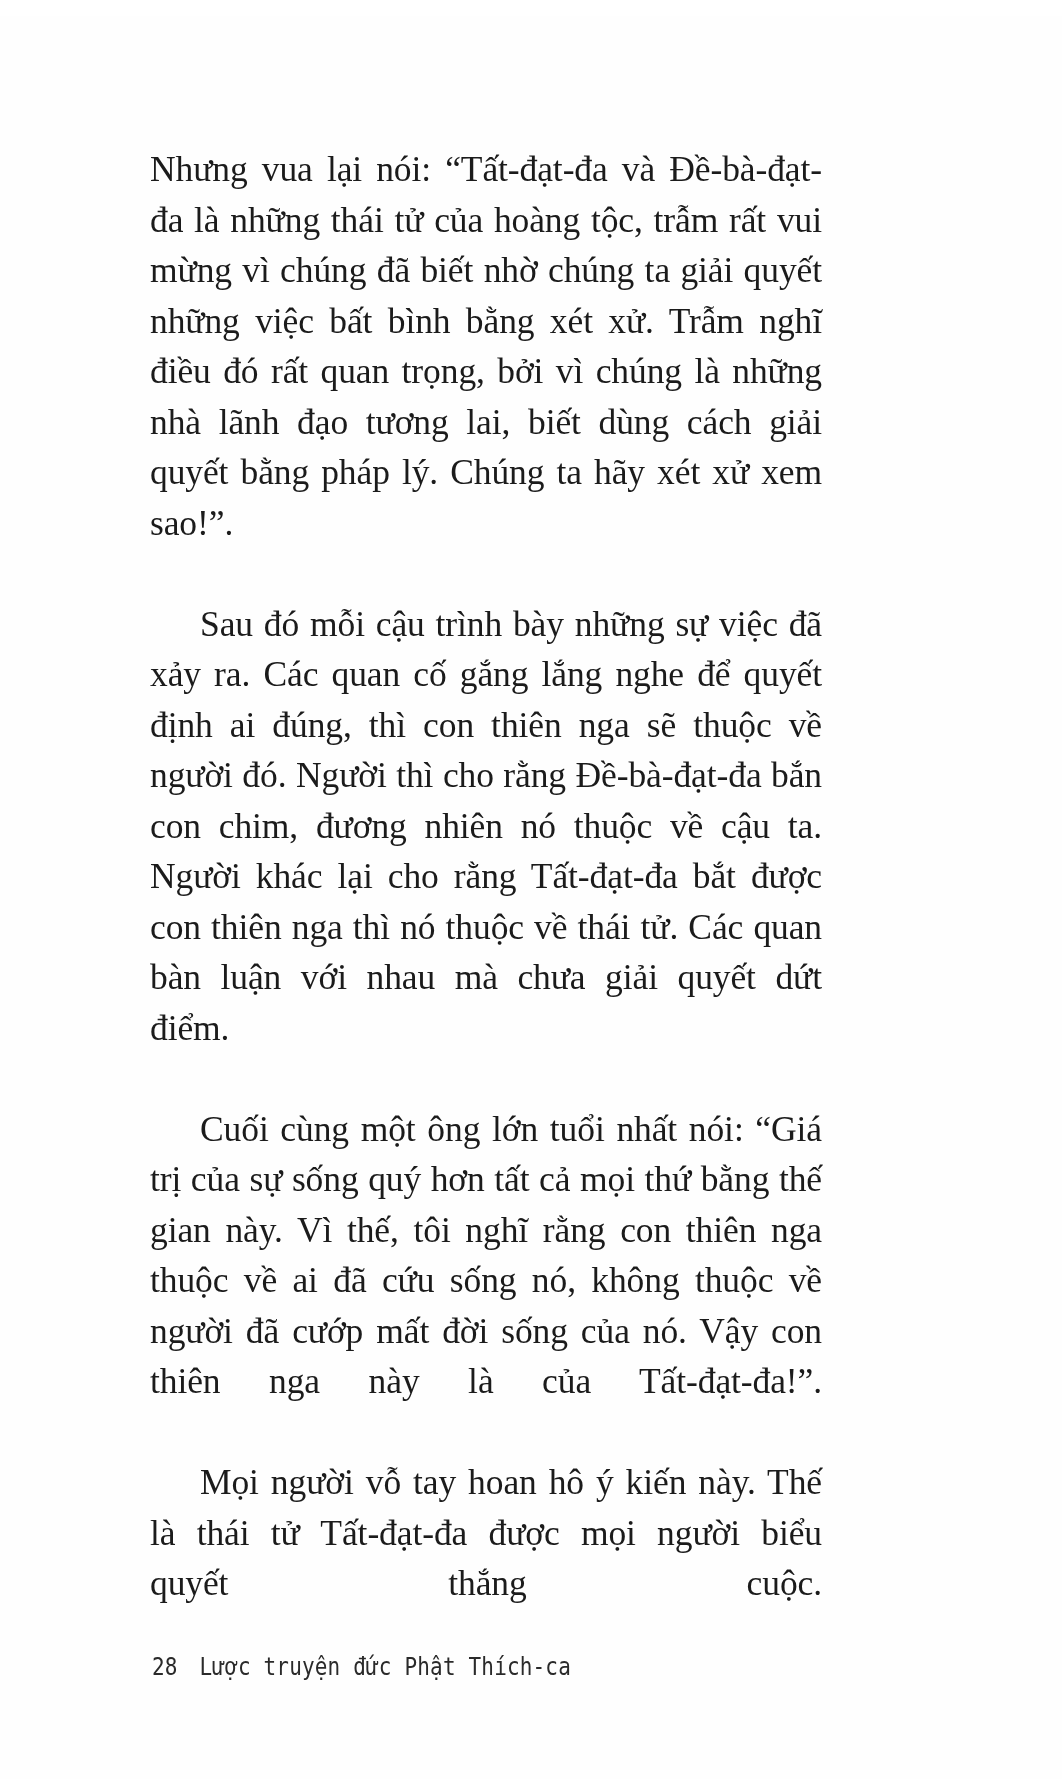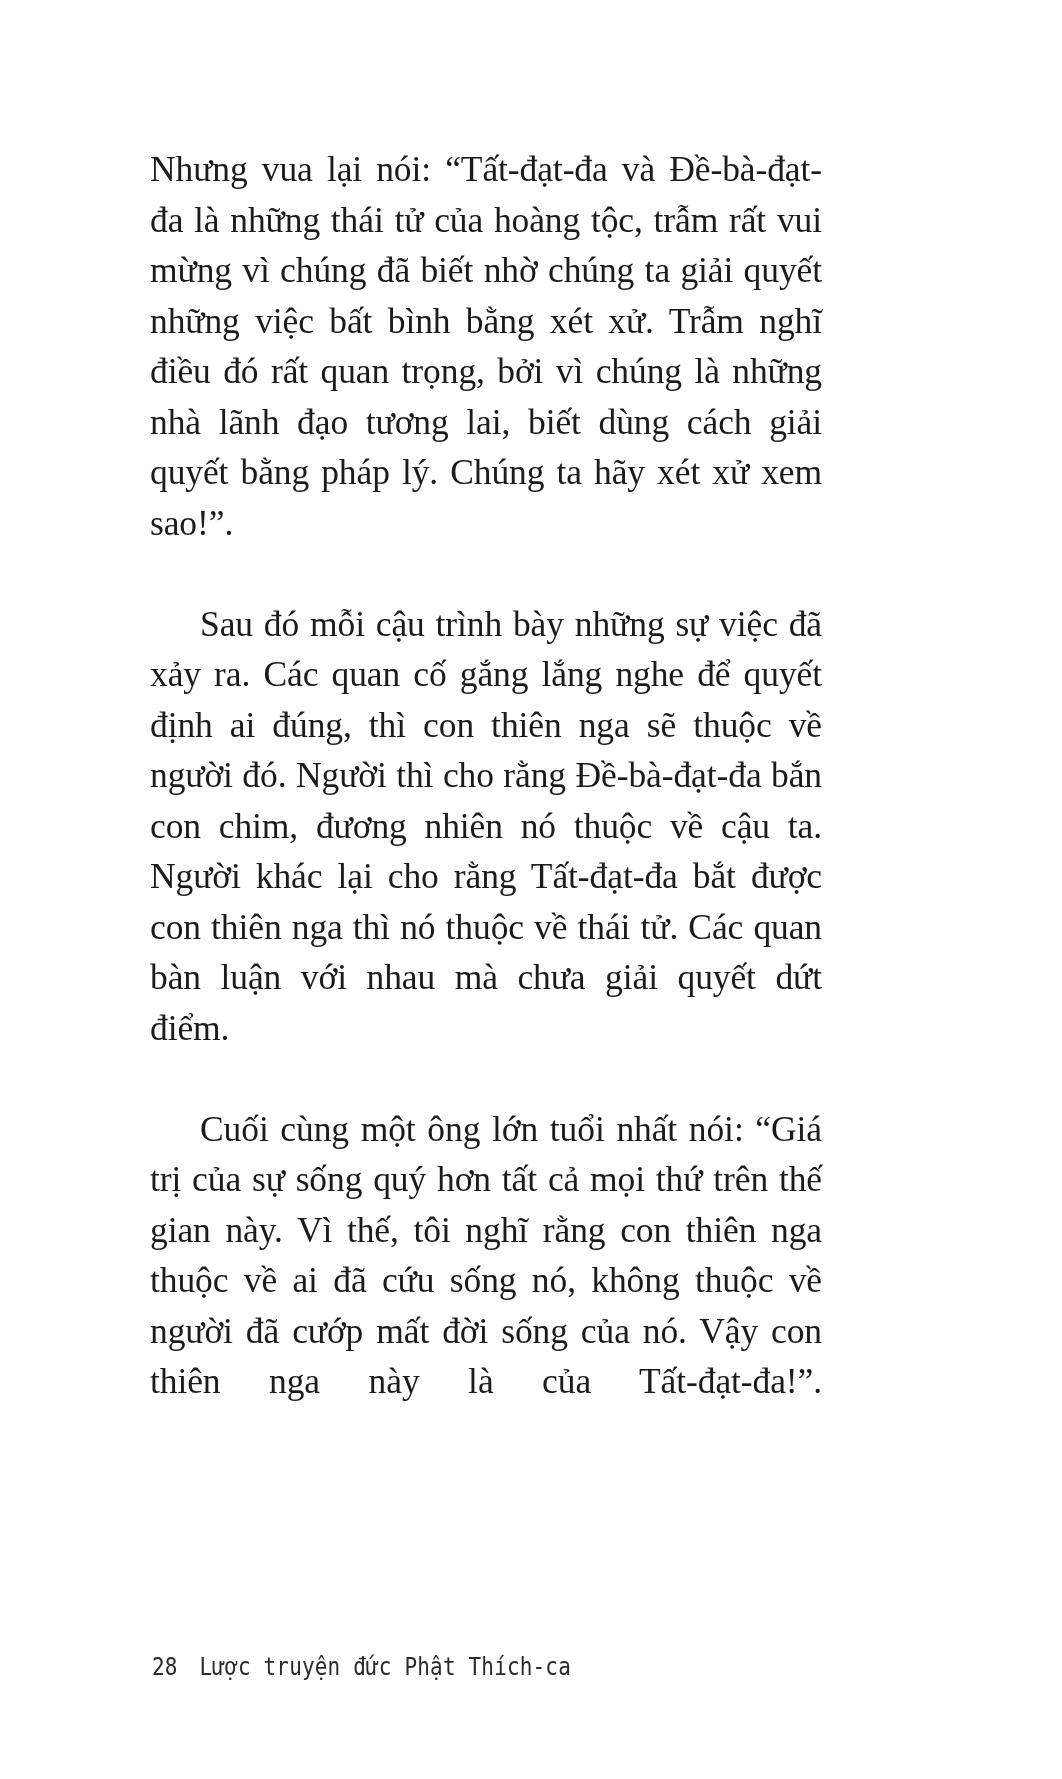--- a/index.html
+++ b/index.html
@@ -75,21 +75,22 @@
   }
 </style>
 </head>
 <body>
 
 <div class="page">
 
   <div class="text-column">
     <p class="para">Nhưng vua lại nói: “Tất-đạt-đa và Đề-bà-đạt-đa là những thái tử của hoàng tộc, trẫm rất vui mừng vì chúng đã biết nhờ chúng ta giải quyết những việc bất bình bằng xét xử. Trẫm nghĩ điều đó rất quan trọng, bởi vì chúng là những nhà lãnh đạo tương lai, biết dùng cách giải quyết bằng pháp lý. Chúng ta hãy xét xử xem sao!”.</p>
     <p class="para indent">Sau đó mỗi cậu trình bày những sự việc đã xảy ra. Các quan cố gắng lắng nghe để quyết định ai đúng, thì con thiên nga sẽ thuộc về người đó. Người thì cho rằng Đề-bà-đạt-đa bắn con chim, đương nhiên nó thuộc về cậu ta. Người khác lại cho rằng Tất-đạt-đa bắt được con thiên nga thì nó thuộc về thái tử. Các quan bàn luận với nhau mà chưa giải quyết dứt điểm.</p>
-    <p class="para indent">Cuối cùng một ông lớn tuổi nhất nói: “Giá trị của sự sống quý hơn tất cả mọi thứ trên thế gian này. Vì thế, tôi nghĩ rằng con thiên nga thuộc về ai đã cứu sống nó, không thuộc về người đã cướp mất đời sống của nó. Vậy con thiên nga này là của Tất-đạt-đa!”.</p>
+    <p class="para indent">Cuối cùng một ông lớn tuổi nhất nói: “Giá trị của sự sống quý hơn tất cả mọi thứ bằng thế gian này. Vì thế, tôi nghĩ rằng con thiên nga thuộc về ai đã cứu sống nó, không thuộc về người đã cướp mất đời sống của nó. Vậy con thiên nga này là của Tất-đạt-đa!”.</p>
+    <p class="para indent">Mọi người vỗ tay hoan hô ý kiến này. Thế là thái tử Tất-đạt-đa được mọi người biểu quyết thắng cuộc.</p>
   </div>
 
   <div class="footer">
     <span class="folio">28</span>
     <span class="running-title">Lược truyện đức Phật Thích-ca</span>
   </div>
 
 </div>
 
 </body></html>

